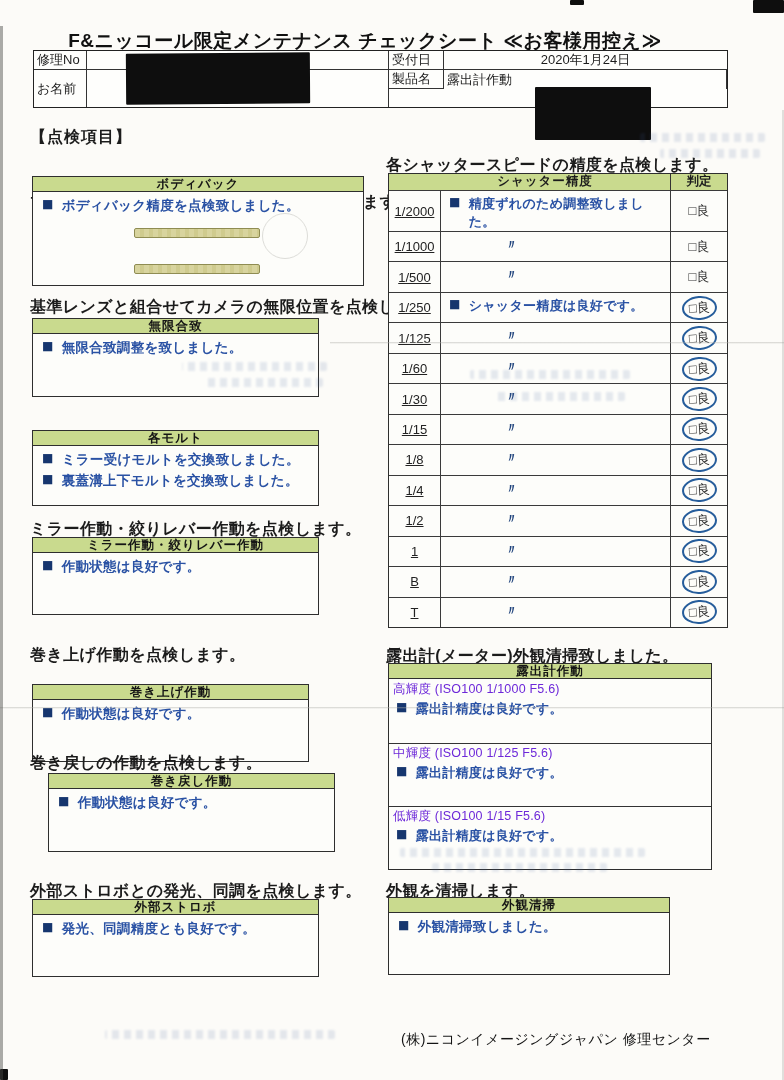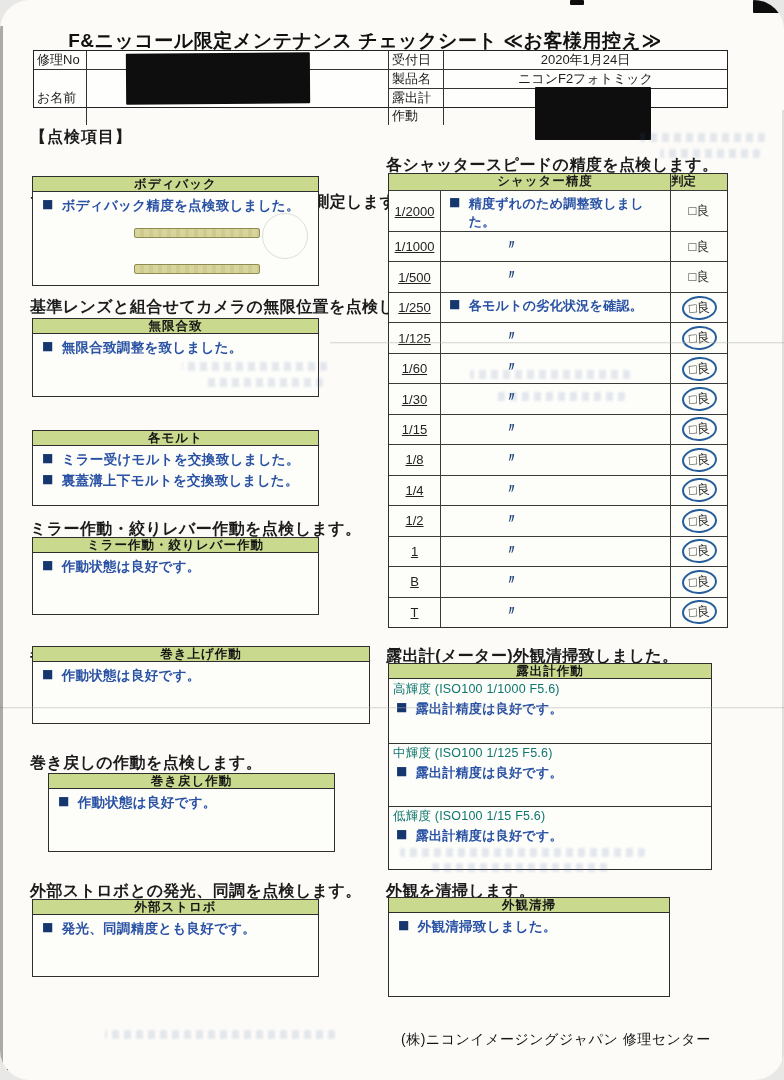--- a/index.html
+++ b/index.html
@@ -2,21 +2,20 @@
 <html><head>
 <meta charset="utf-8">
 <style>
   * { margin:0; padding:0; box-sizing:border-box; }
   html,body { background:#e8e8e6; }
   .page {
     position:relative; width:784px; height:1080px; overflow:hidden;
     background:#fcfbf8;
     font-family:"Liberation Sans","DejaVu Sans",sans-serif;
     color:#1c1c1c;
-    border-radius:30px;
   }
   
   .edge-left { position:absolute; left:0; top:26px; width:3px; height:1054px; background:rgba(70,70,68,.45); }
   .edge-right { position:absolute; right:0; top:110px; width:2px; height:970px; background:rgba(150,150,148,.28); }
   .crease { position:absolute; height:2px; background:linear-gradient(to bottom, rgba(175,175,170,.55), rgba(255,255,255,0)); }
   .redaction { position:absolute; background:#0e0e0e; border-radius:1px; }
   .bleed {
     position:absolute; height:9px; opacity:.13; filter:blur(1.2px); border-radius:2px;
     background:repeating-linear-gradient(90deg,#41609c 0 7px,transparent 7px 12px);
     transform:scaleX(-1);
@@ -44,66 +43,65 @@
   .bullet { flex:0 0 auto; font-size:12px; line-height:15px; color:#16366e; font-family:"DejaVu Sans",sans-serif; }
   .khaki-bar { position:absolute; left:101px; width:126px; height:10px;
     border:1.6px solid #8f8c52; border-radius:2px;
     background:repeating-linear-gradient(90deg,#d8d49e 0 5px,#cfcb8e 5px 9px); }
   
   .shutter-table { position:absolute; left:388px; top:173px; width:340px; height:455px;
     border:1.6px solid #2e2e2e; background:#fdfdfa; display:grid;
     grid-template-columns:52px 1fr 56px; grid-template-rows:16px repeat(14,1fr); }
   .sh-head-main { grid-column:1/3; background:#c9da8e; border-right:1.2px solid #333;
     text-align:center; font-size:12.5px; font-weight:bold; line-height:15px; letter-spacing:1px;padding-left:31px; }
-  .sh-head-judge { background:#c9da8e; font-size:12.5px; font-weight:bold; line-height:15px; }
+  .sh-head-judge { background:#c9da8e; text-align:center; font-size:12.5px; font-weight:bold; line-height:15px; }
   .rows-contents { display:contents; }
   .sp-cell { border-top:1.2px solid #3a3a3a; border-right:1.2px solid #3a3a3a;
     display:flex; align-items:center; justify-content:center; font-size:13px; color:#222;text-decoration:underline; }
   .note-cell { border-top:1.2px solid #3a3a3a; border-right:1.2px solid #3a3a3a;
     display:flex; align-items:flex-start; gap:8px; padding:4px 4px 0 8px;
     font-size:13px; font-weight:600; color:#2a52a4; letter-spacing:.3px; }
   .note-cell[data-bullet="false"] { padding-left:64px; color:#23467e; }
   .judge-cell { border-top:1.2px solid #3a3a3a; display:flex; align-items:center; justify-content:center; }
   .judge-pill { font-size:13px; color:#2f2f2f; padding:1px 5px; white-space:nowrap; }
   .judge-cell[data-circled="true"] .judge-pill {
     border:2.6px solid #265d9b; border-radius:50%; transform:rotate(-4deg); }
   
   .meter-box { position:absolute; left:388px; top:663px; width:324px; height:207px;
     border:1.6px solid #2e2e2e; background:#fdfdfa; display:grid; grid-template-rows:16px 1fr 1fr 1fr; }
   .meter-row { padding:1px 4px 0 4px; }
   .meter-row + .meter-row { border-top:1.2px solid #333; }
-  .meter-cond { font-size:12.5px; color:#0f766e; letter-spacing:.2px; }
+  .meter-cond { font-size:12.5px; color:#6d28d9; letter-spacing:.2px; }
   .meter-row .citem { padding:2px 0 0 3px; font-size:13px; }
   
   .footer { position:absolute; left:401px; top:1031px; font-size:14px; font-weight:500; letter-spacing:.5px; color:#141414; }
 </style>
 </head>
 <body>
 
 <div class="page">
 
   <div class="doc-title">F&amp;ニッコール限定メンテナンス チェックシート ≪お客様用控え≫</div>
 
   <div class="info-table">
     <div class="info-cell b-r b-b">修理No</div>
     <div class="info-cell b-r b-b"></div>
     <div class="info-cell b-r b-b">受付日</div>
     <div class="info-cell b-b val-center">2020年1月24日</div>
     <div class="info-cell b-r span-2">お名前</div>
     <div class="info-cell b-r span-2"></div>
     <div class="info-cell b-r b-b">製品名</div>
-    <div class="info-cell b-b val-center">ニコンF2フォトミック</div>
     <div class="info-cell b-r">露出計作動</div>
     <div class="info-cell"></div>
   </div>
 
   <div class="heading">【点検項目】</div>
 
   <div class="instr" style="left:30px; top:156px;margin-top:36px;">マウント面からレール面までの距離を測定します。</div>
-  <div class="cbox" style="left:32px; top:176px; width:287px; height:110px;">
+  <div class="cbox" style="left:32px; top:176px; width:332px; height:110px;">
     <div class="cbox-h">ボディバック</div>
     <div class="citem">
       <span class="bullet">■</span>
       <span>ボディバック精度を点検致しました。</span>
     </div>
     <div class="khaki-bar" style="top:51px;"></div>
     <div class="khaki-bar" style="top:87px;"></div>
   </div>
 
   <div class="instr" style="left:30px; top:297px;">基準レンズと組合せてカメラの無限位置を点検します。</div>
@@ -130,21 +128,21 @@
   <div class="instr" style="left:30px; top:519px;">ミラー作動・絞りレバー作動を点検します。</div>
   <div class="cbox" style="left:32px; top:537px; width:287px; height:78px;">
     <div class="cbox-h">ミラー作動・絞りレバー作動</div>
     <div class="citem">
       <span class="bullet">■</span>
       <span>作動状態は良好です。</span>
     </div>
   </div>
 
   <div class="instr" style="left:30px; top:645px;">巻き上げ作動を点検します。</div>
-  <div class="cbox" style="left:32px; top:646px; width:338px; height:78px;">
+  <div class="cbox" style="left:32px; top:684px; width:277px; height:78px;">
     <div class="cbox-h">巻き上げ作動</div>
     <div class="citem">
       <span class="bullet">■</span>
       <span>作動状態は良好です。</span>
     </div>
   </div>
 
   <div class="instr" style="left:30px; top:753px;">巻き戻しの作動を点検します。</div>
   <div class="cbox" style="left:48px; top:773px; width:287px; height:79px;">
     <div class="cbox-h">巻き戻し作動</div>
@@ -192,21 +190,21 @@
 
         <span>〃</span>
       </div>
       <div class="judge-cell" data-circled="false">
         <span class="judge-pill">□良</span>
       </div>
     
       <div class="sp-cell">1/250</div>
       <div class="note-cell" data-bullet="true">
         <span class="bullet">■</span>
-        <span>各モルトの劣化状況を確認。</span>
+        <span>シャッター精度は良好です。</span>
       </div>
       <div class="judge-cell" data-circled="true">
         <span class="judge-pill">□良</span>
       </div>
     
       <div class="sp-cell">1/125</div>
       <div class="note-cell" data-bullet="false">
 
         <span>〃</span>
       </div>
@@ -321,21 +319,21 @@
         <div class="meter-cond">低輝度 (ISO100  1/15  F5.6)</div>
         <div class="citem">
           <span class="bullet">■</span>
           <span>露出計精度は良好です。</span>
         </div>
       </div>
     </div>
   </div>
 
   <div class="instr" style="left:386px; top:881px;">外観を清掃します。</div>
-  <div class="cbox" style="left:388px; top:897px; width:282px; height:100px;">
+  <div class="cbox" style="left:388px; top:897px; width:282px; height:78px;">
     <div class="cbox-h">外観清掃</div>
     <div class="citem">
       <span class="bullet">■</span>
       <span>外観清掃致しました。</span>
     </div>
   </div>
 
   <div class="footer">(株)ニコンイメージングジャパン 修理センター</div>
 
   <div class="redaction" style="left:126px; top:53px; width:184px; height:51px; transform:rotate(-.4deg);"></div>

